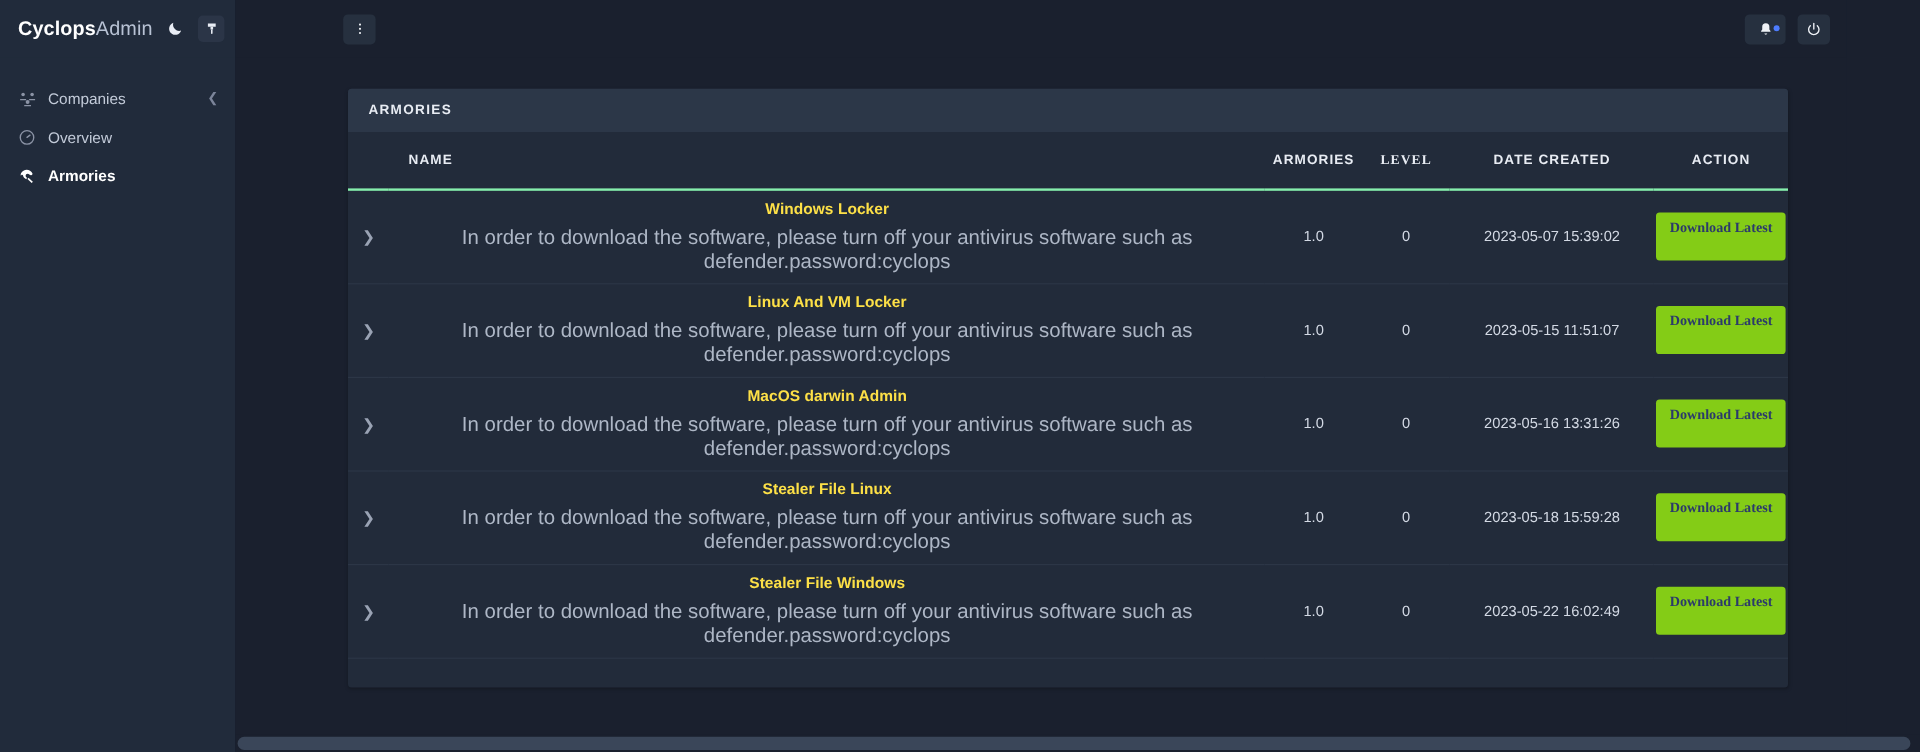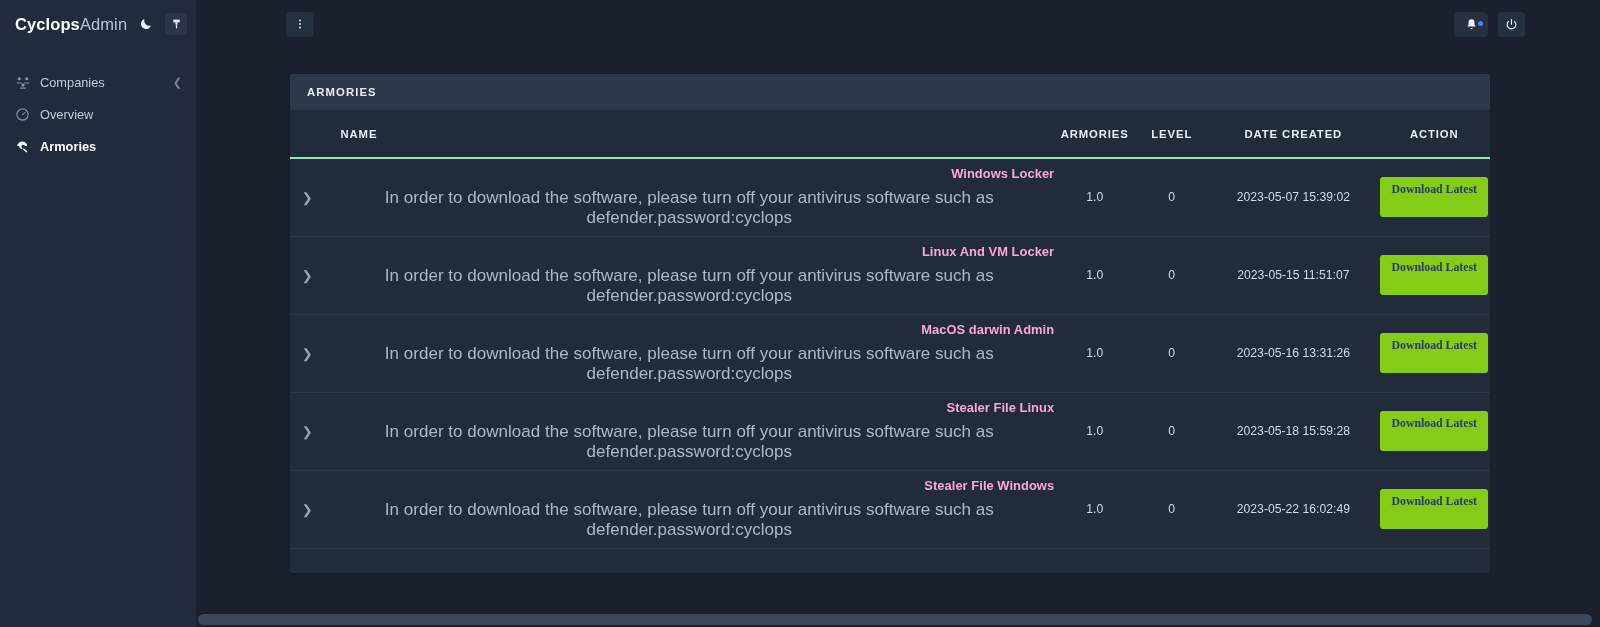--- a/index.html
+++ b/index.html
@@ -120,21 +120,21 @@
   table.armories th {
     color: #e8ecf3; font-size: 11.3px; font-weight: bold;
     letter-spacing: .9px;
     padding: 18px 0 17px 0;
     text-align: center;
     border-bottom: 2px solid #86efac;
   }
   th.c-exp { width: 34px; }
   th.c-name { width: 720px; text-align: left !important; padding-left: 16px !important; }
   th.c-ver  { width: 80px; }
-  th.c-lvl  { width: 72px; }
+  th.c-lvl  { width: 72px; font-family: Liberation Serif, serif; }
   th.c-date { width: 168px; }
   th.c-act  { width: 110px; }
 
   table.armories td {
     border-bottom: 1px solid #2c3646;
     padding: 0;
     vertical-align: middle;
     color: #d3d9e4;
     font-size: 12.2px;
     text-align: center;
@@ -142,22 +142,22 @@
   }
   tr.row:last-child td { border-bottom: 1px solid #2c3646; }
   td.c-exp { }
   .chev-right {
     color: #9aa3b4; font-size: 13px; line-height: 1;
     cursor: pointer; user-select: none;
     display: inline-block; padding: 6px;
   }
   td.c-name { text-align: left; padding-left: 16px; }
   .row-title {
-    color: #f9a8d4; font-size: 12.9px; font-weight: bold;
-    margin-bottom: 7px; letter-spacing: .05px; text-align: right;
+    color: #fde047; font-size: 12.9px; font-weight: bold;
+    margin-bottom: 7px; letter-spacing: .05px;
   }
   .row-desc {
     color: #aeb7c6; font-size: 17px; font-weight: normal;
     letter-spacing: .02px;
   }
   .num { color: #dfe4ec; font-size: 12.2px; }
   .date { color: #dfe4ec; font-size: 12.2px; white-space: nowrap; }
 
   .dl-btn {
     display: inline-block;

